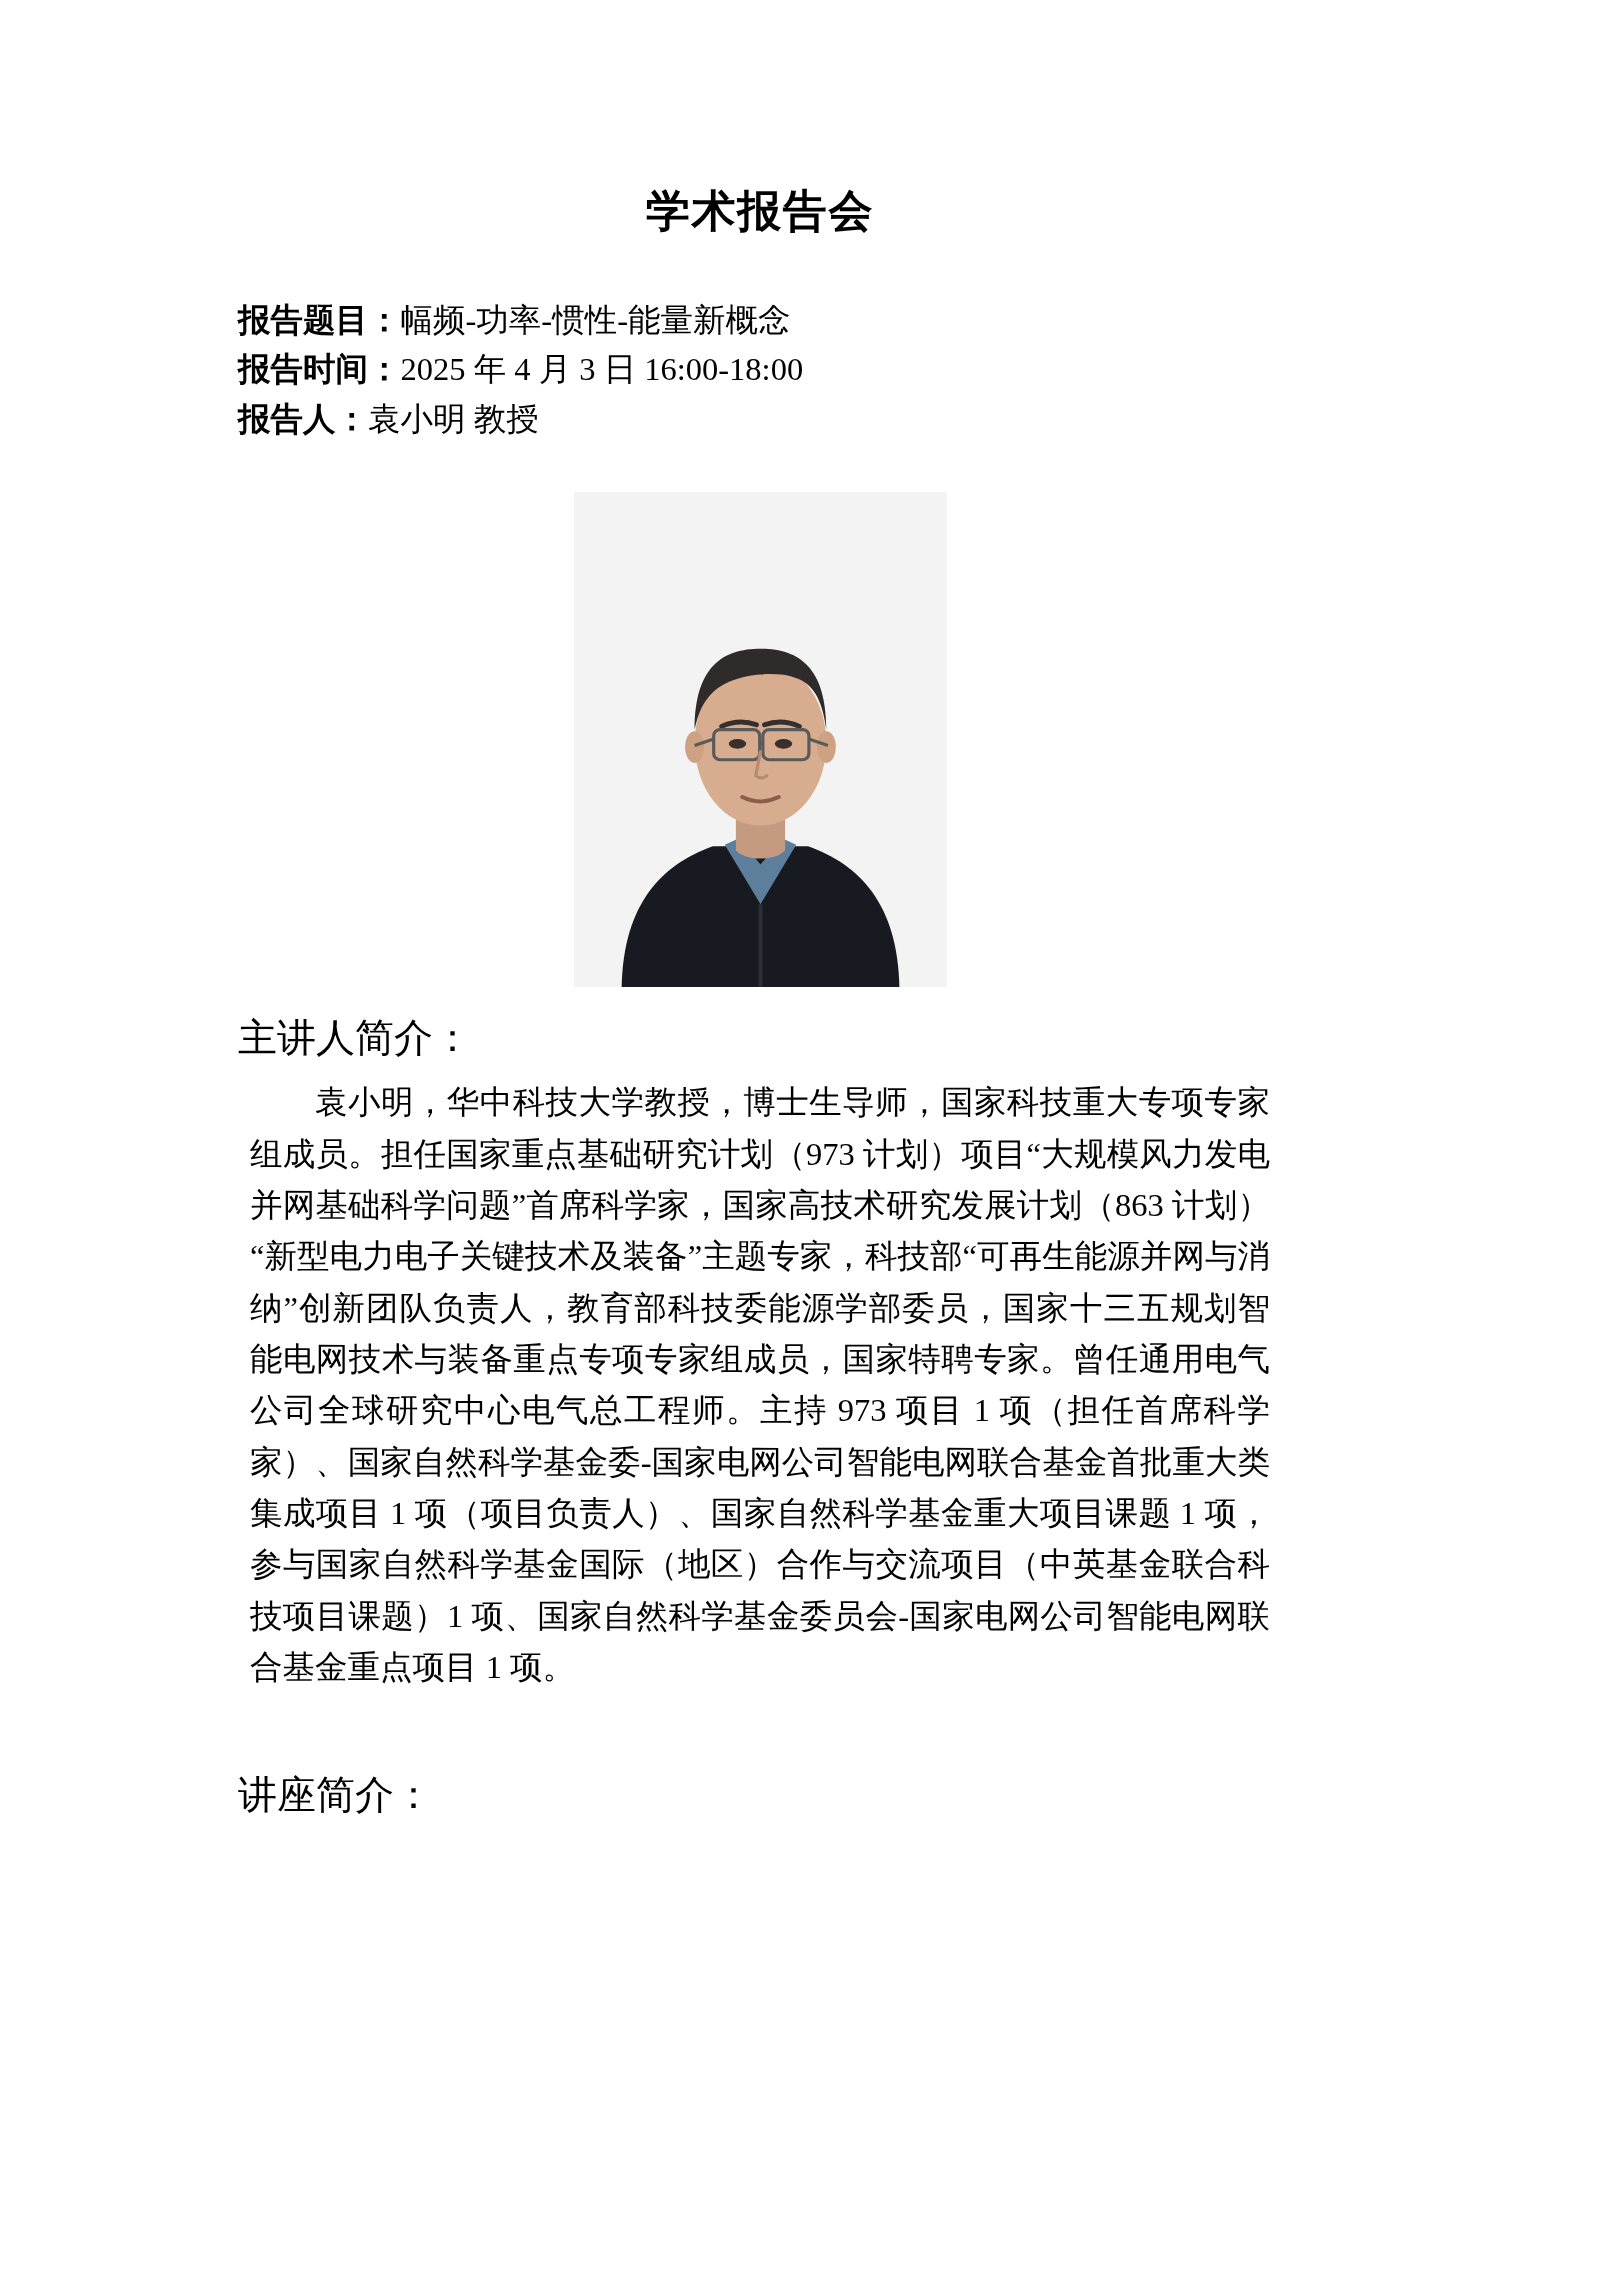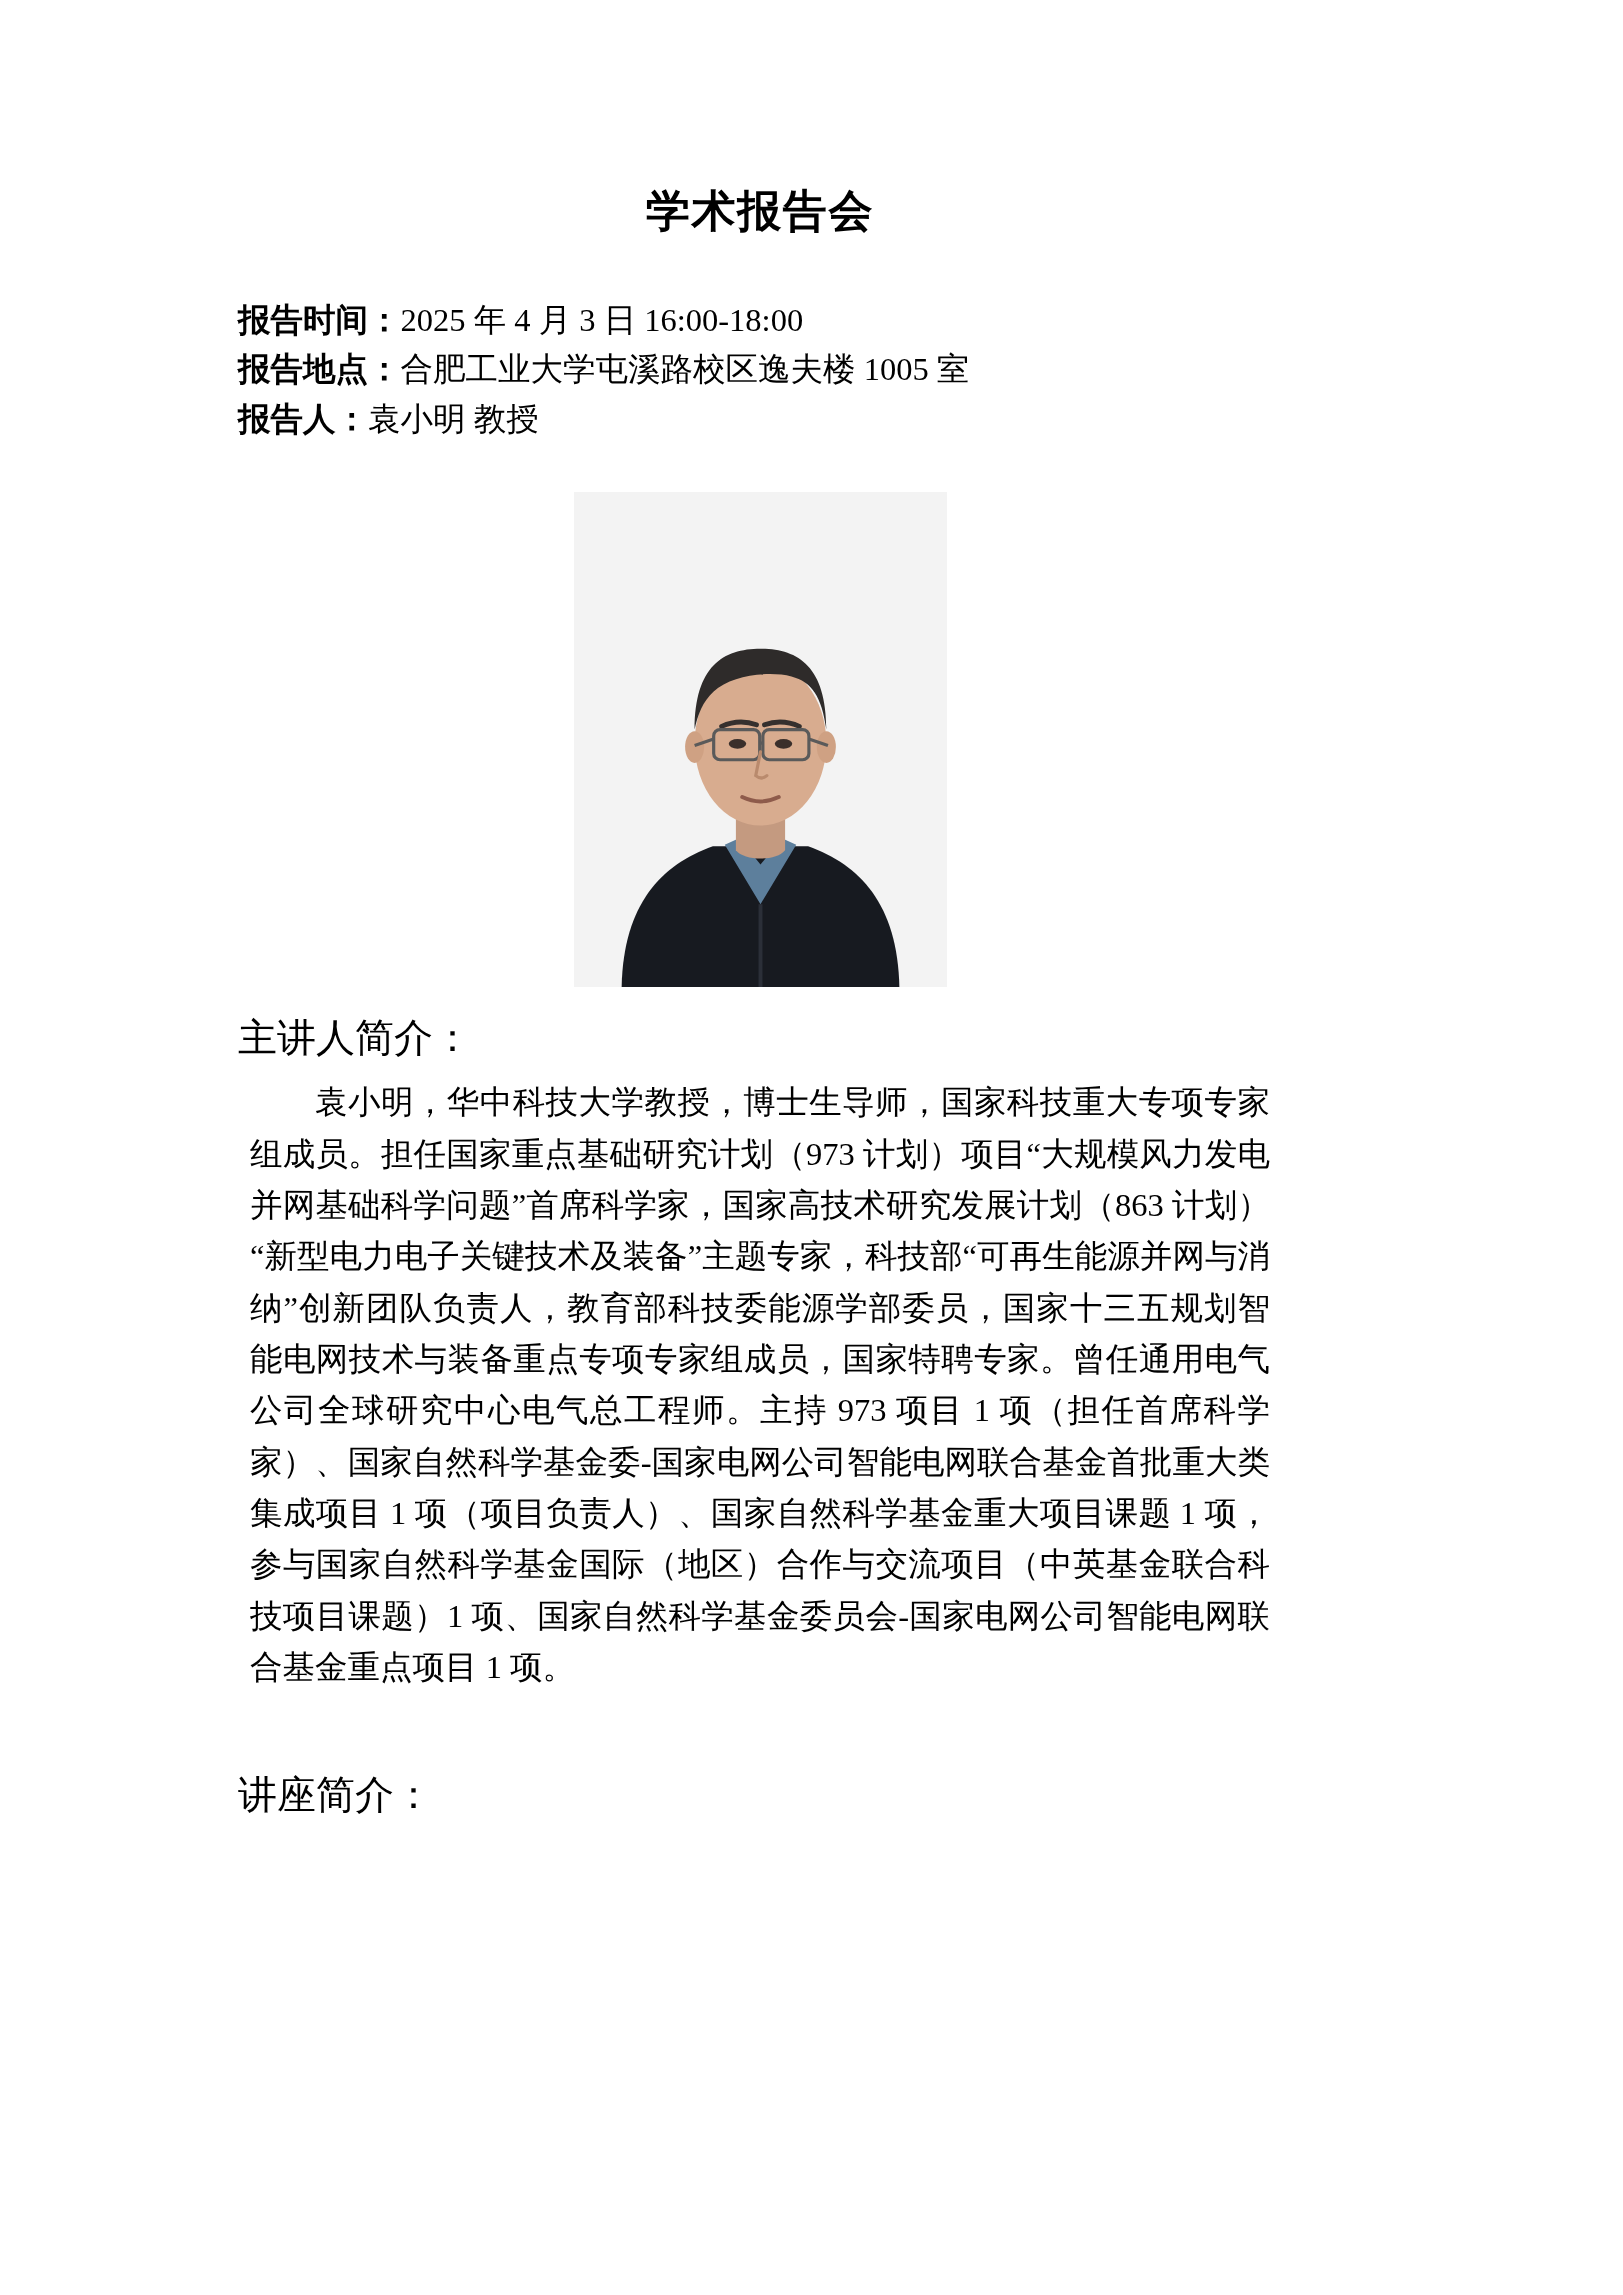--- a/index.html
+++ b/index.html
@@ -81,24 +81,24 @@
 </style>
 </head>
 <body>
 
 <div class="page">
 
   <div class="doc-title">学术报告会</div>
 
   <div class="meta-block">
     <div class="meta-line">
-      <span class="meta-label">报告时间：</span><span class="meta-value">2025 年 4 月 3 日  16:00-18:00</span>
+      <span class="meta-label">报告题目：</span><span class="meta-value">幅频-功率-惯性-能量新概念</span>
     </div>
     <div class="meta-line">
-      <span class="meta-label">报告地点：</span><span class="meta-value">合肥工业大学屯溪路校区逸夫楼 1005 室</span>
+      <span class="meta-label">报告时间：</span><span class="meta-value">2025 年 4 月 3 日  16:00-18:00</span>
     </div>
     <div class="meta-line">
       <span class="meta-label">报告人：</span><span class="meta-value">袁小明  教授</span>
     </div>
   </div>
 
   <div class="portrait-wrap">
     <div class="portrait">
       <svg viewBox="0 0 470 625" preserveAspectRatio="xMidYMid slice">
         <rect x="0" y="0" width="470" height="625" fill="#f3f3f3"></rect>

